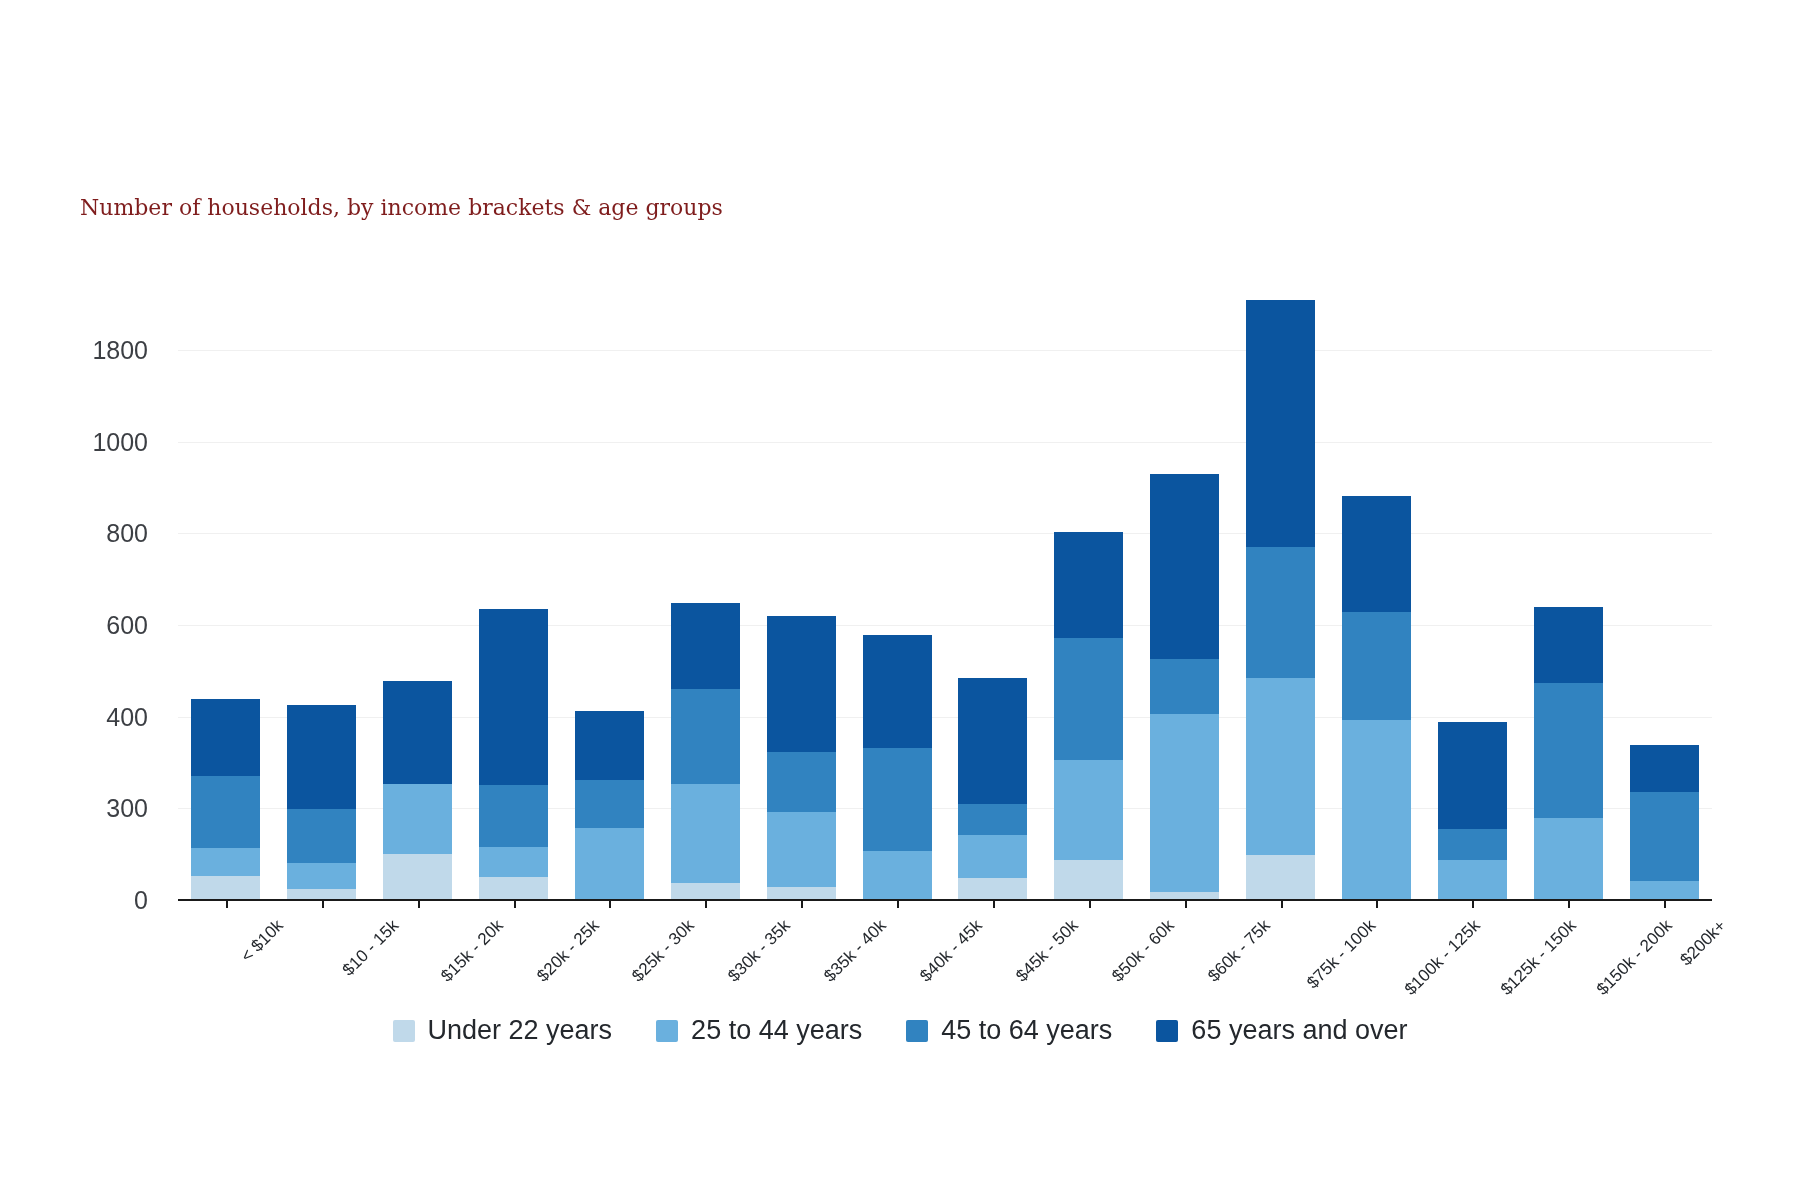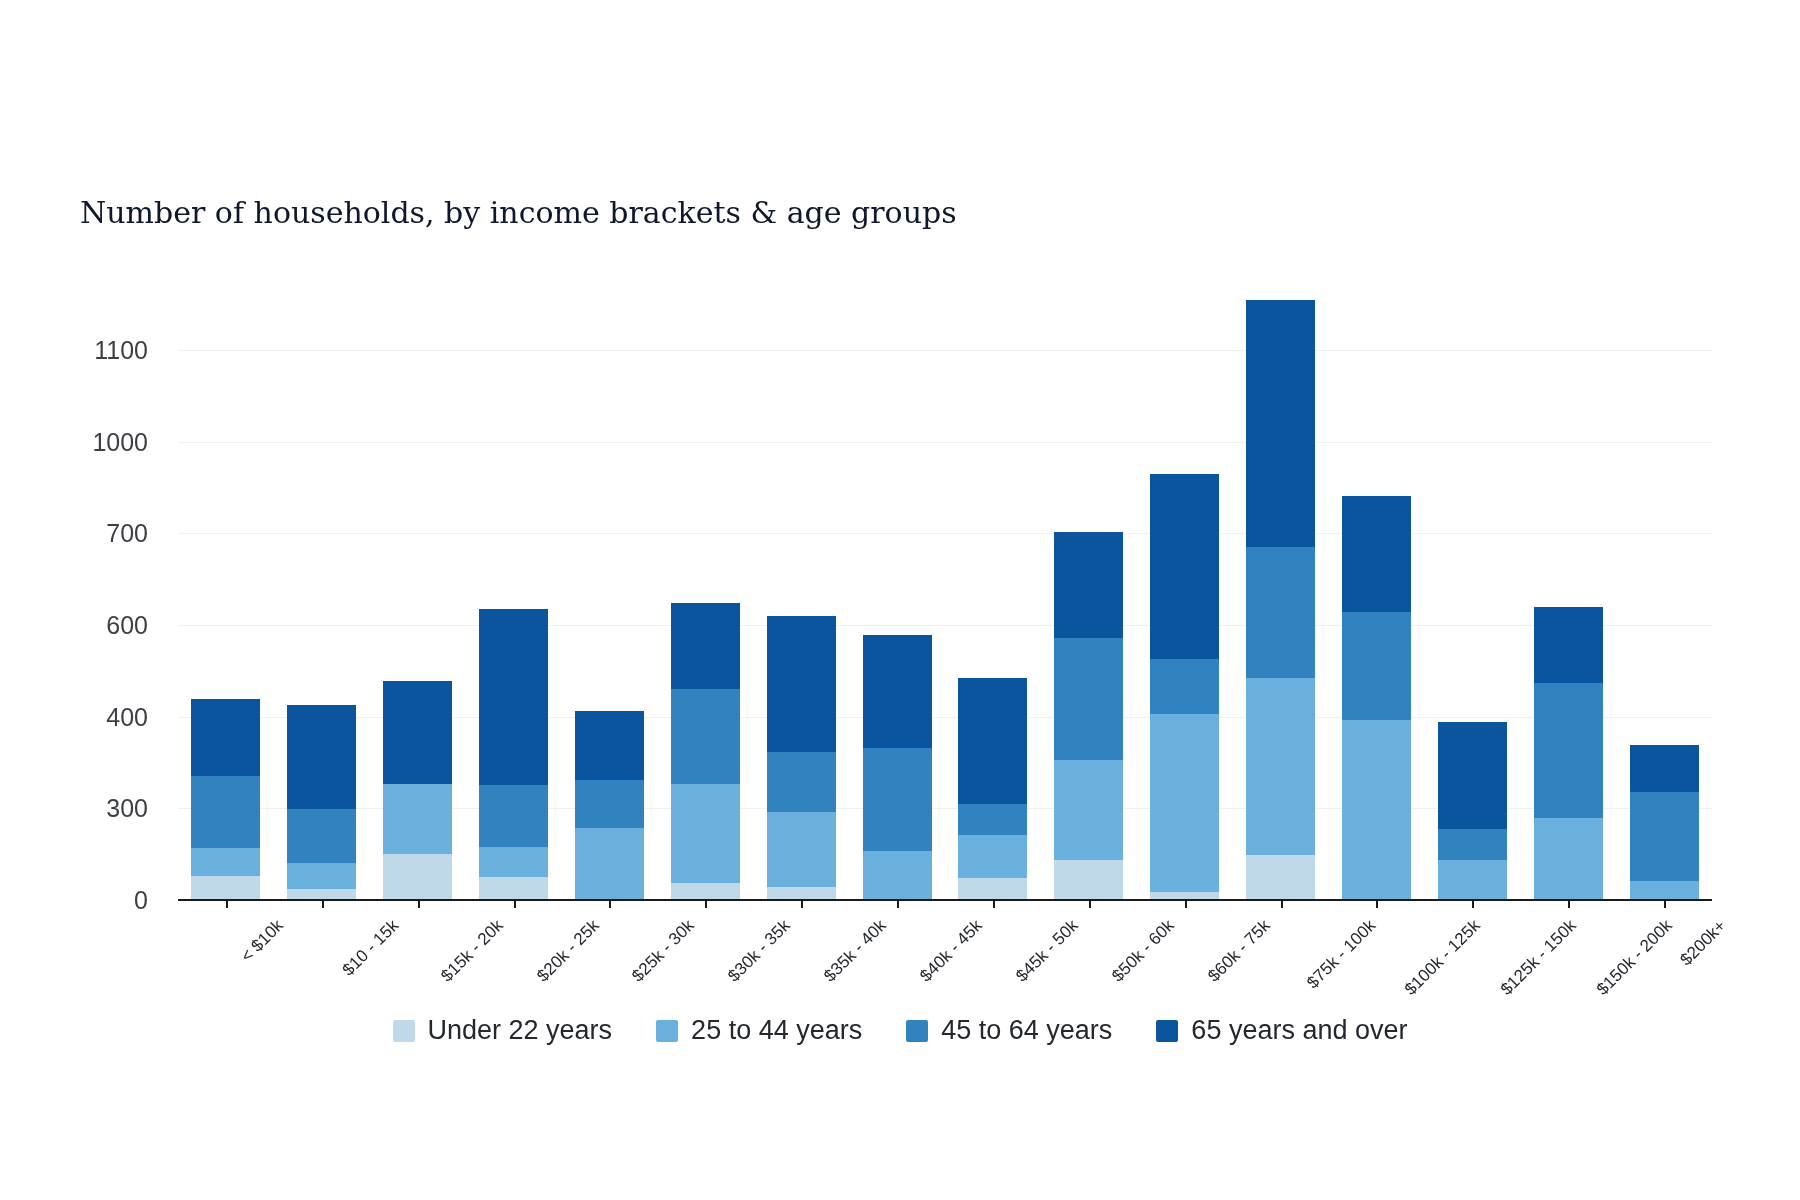--- a/index.html
+++ b/index.html
@@ -16,21 +16,21 @@
   
   .title{
     position:absolute;left:80px;top:48px;width:1560px;
     font-family:"DejaVu Serif", serif;
     font-size:42px;line-height:1.17;font-weight:700;color:#12161c;
     letter-spacing:-0.2px;
   }
   .subtitle{
     position:absolute;left:80px;top:195px;width:1400px;
     font-family:"DejaVu Serif", serif;
-    font-size:30px;line-height:1.2;font-weight:400;color:#0f172a;
+    font-size:22px;line-height:1.2;font-weight:400;color:#7f1d1d;
   }
 
   
   .plot{
     position:absolute;
     left:178px;top:286px;
     width:1534px;height:614px;
   }
   .gridline{
     position:absolute;left:0;width:100%;height:1px;background:#f0f0f0;
@@ -92,23 +92,23 @@
 
 <div id="root">
 
   <div class="subtitle">Number of households, by income brackets &amp; age groups</div>
 
   <div class="ylabels" id="ylabels">
       <div class="ylabel" style="top: 614px; left: 8px;">0</div>
       <div class="ylabel" style="top: 522.358px; left: 8px;">300</div>
       <div class="ylabel" style="top: 430.716px; left: 8px;">400</div>
       <div class="ylabel" style="top: 339.075px; left: 8px;">600</div>
-      <div class="ylabel" style="top: 247.433px; left: 8px;">700</div>
+      <div class="ylabel" style="top: 247.433px; left: 8px;">800</div>
       <div class="ylabel" style="top: 155.791px; left: 8px;">1000</div>
-      <div class="ylabel" style="top: 64.1493px; left: 8px;">1100</div>
+      <div class="ylabel" style="top: 64.1493px; left: 8px;">1800</div>
     </div>
 
   <div class="plot" id="plot">
     <div id="gridlines">
         <div class="gridline" style="top: 522.358px;"></div>
         <div class="gridline" style="top: 430.716px;"></div>
         <div class="gridline" style="top: 339.075px;"></div>
         <div class="gridline" style="top: 247.433px;"></div>
         <div class="gridline" style="top: 155.791px;"></div>
         <div class="gridline" style="top: 64.1493px;"></div>

